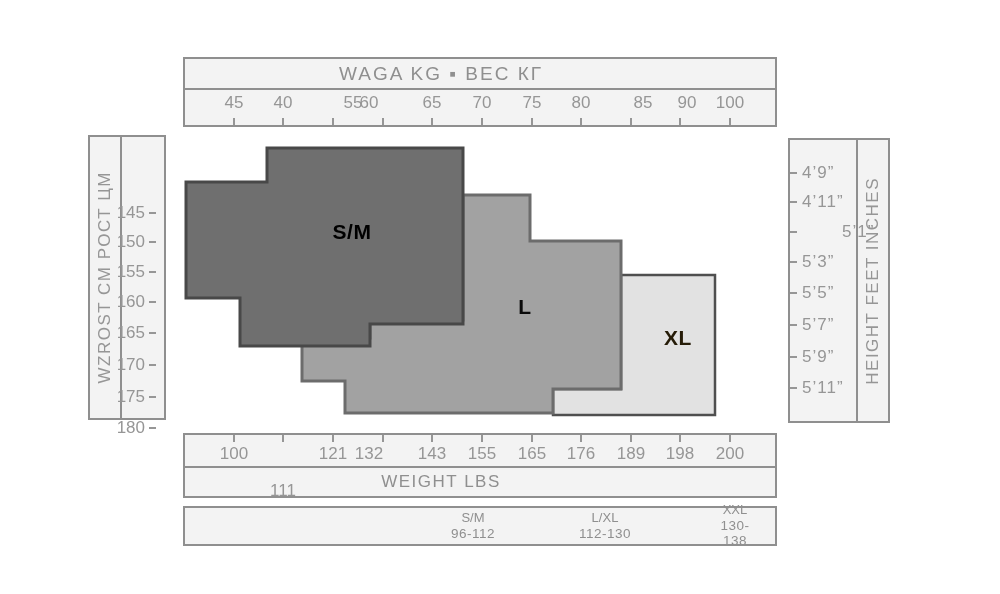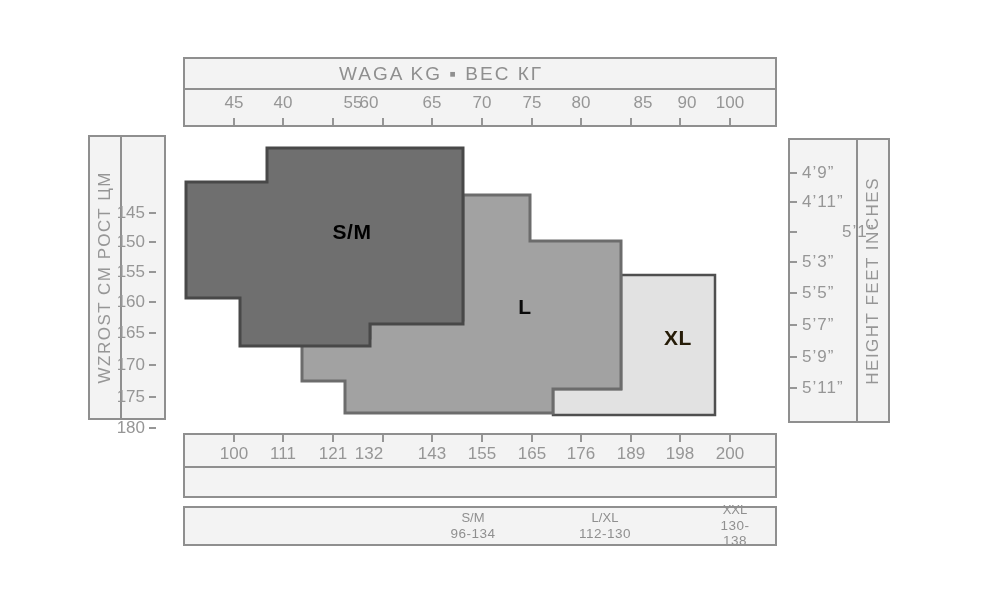--- a/index.html
+++ b/index.html
@@ -151,47 +151,50 @@
       </div>
     <div id="right-label-col">
       <span class="v-label">HEIGHT  FEET  INCHES</span>
     </div>
   </div>
 
   <div class="box" id="bottom-axis">
     <div id="bottom-numbers-row">
         <span class="tick-label bottom" style="left: 49px;">100</span>
         <i class="tick-mark bottom" style="left: 49px;"></i>
-        <span class="tick-label bottom" style="left: 98px;">111</span>
+        <span class="tick-label bottom" style="left: 98px; margin-top: 37px;">111</span>
         <i class="tick-mark bottom" style="left: 98px;"></i>
         <span class="tick-label bottom" style="left: 148px;">121</span>
         <i class="tick-mark bottom" style="left: 148px;"></i>
         <span class="tick-label bottom" style="left: 184px;">132</span>
         <i class="tick-mark bottom" style="left: 198px;"></i>
         <span class="tick-label bottom" style="left: 247px;">143</span>
         <i class="tick-mark bottom" style="left: 247px;"></i>
         <span class="tick-label bottom" style="left: 297px;">155</span>
         <i class="tick-mark bottom" style="left: 297px;"></i>
         <span class="tick-label bottom" style="left: 347px;">165</span>
         <i class="tick-mark bottom" style="left: 347px;"></i>
         <span class="tick-label bottom" style="left: 396px;">176</span>
         <i class="tick-mark bottom" style="left: 396px;"></i>
         <span class="tick-label bottom" style="left: 446px;">189</span>
         <i class="tick-mark bottom" style="left: 446px;"></i>
         <span class="tick-label bottom" style="left: 495px;">198</span>
         <i class="tick-mark bottom" style="left: 495px;"></i>
         <span class="tick-label bottom" style="left: 545px;">200</span>
         <i class="tick-mark bottom" style="left: 545px;"></i>
       </div>
+    <div id="bottom-title-row">
+      <span class="axis-title">WEIGHT  LBS</span>
+    </div>
   </div>
 
   <div class="box" id="hip-box">
     <div class="hip-col c1">
       <div class="size-name">S/M</div>
-      <div class="size-range">96-134</div>
+      <div class="size-range">96-112</div>
     </div>
     <div class="hip-col c2">
       <div class="size-name">L/XL</div>
       <div class="size-range">112-130</div>
     </div>
     <div class="hip-col c3">
       <div class="size-name">XXL</div>
       <div class="size-range">130-138</div>
     </div>
   </div>

